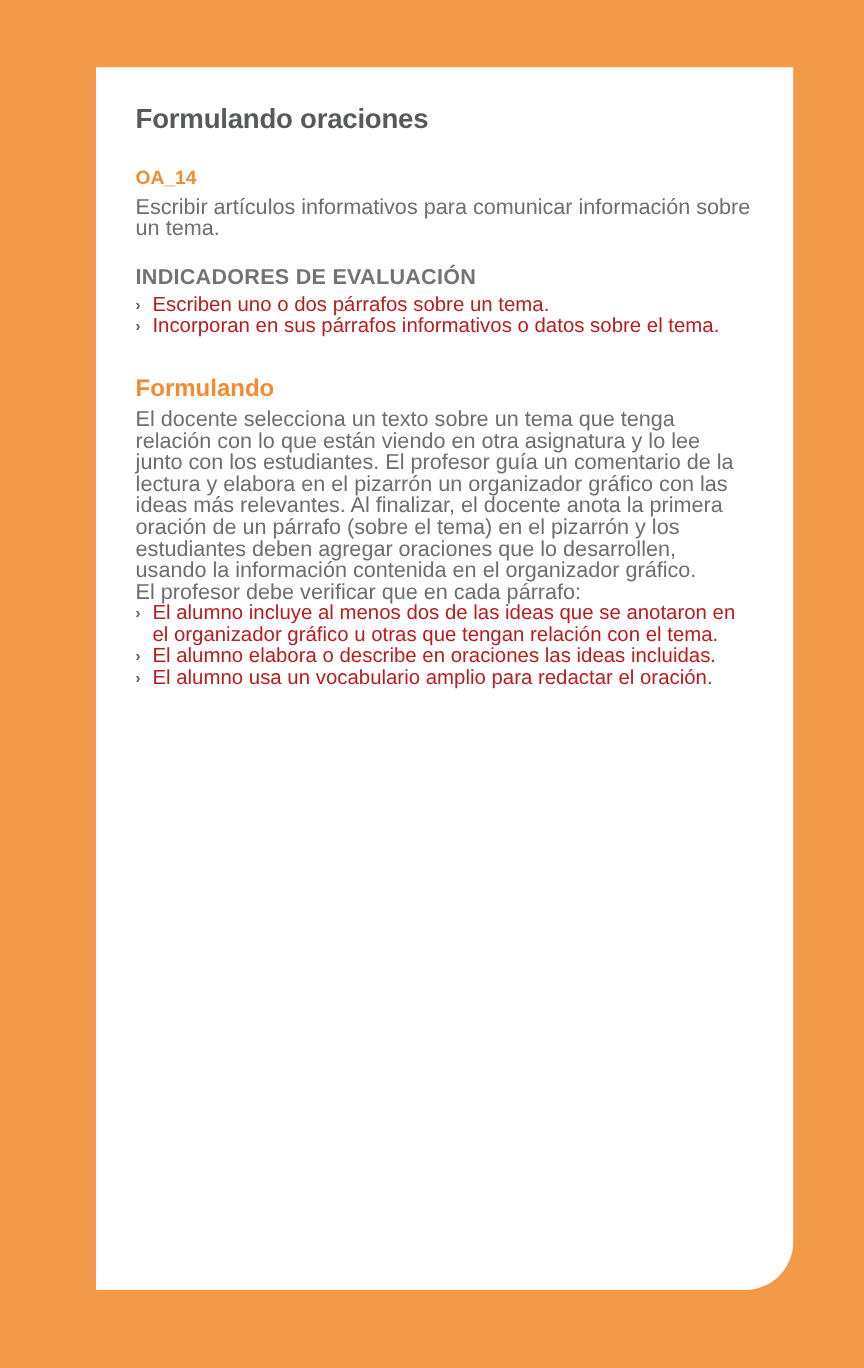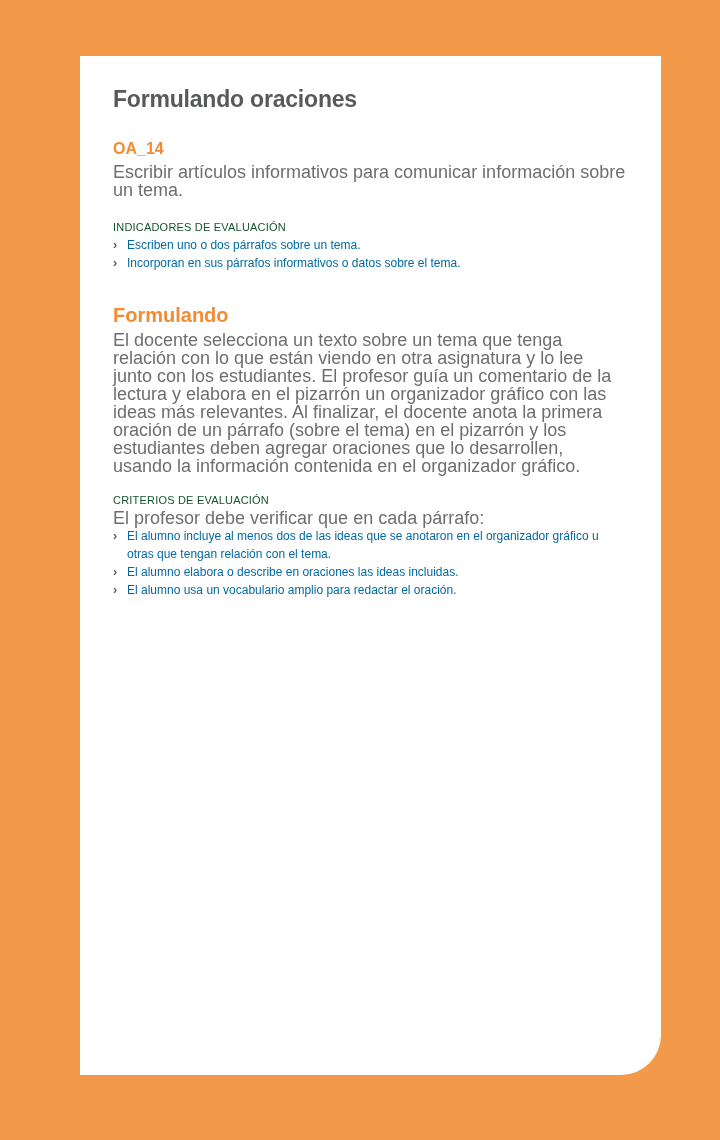--- a/index.html
+++ b/index.html
@@ -39,23 +39,23 @@
     color: #F28C33;
   }
   .body-text {
     margin: 0;
     font-size: 18px;
     line-height: 18px;
     color: #6D6E71;
   }
   .section-heading {
     margin: 22px 0 3px 0;
-    font-size: 11px;
-    font-weight: normal;
-    color: #14532d;
+    font-size: 18px;
+    font-weight: bold;
+    color: #737373;
     letter-spacing: 0.2px;
   }
   .activity-heading {
     margin: 32px 0 4px 0;
     font-size: 20px;
     font-weight: bold;
     color: #F28C33;
   }
   .criterios-heading {
     margin-top: 19px;
@@ -71,23 +71,23 @@
   .bullet-marker {
     flex: none;
     width: 14px;
     font-size: 12.5px;
     line-height: 18px;
     color: #58595B;
     font-weight: bold;
   }
   .bullet-text {
     flex: 1;
-    font-size: 12px;
+    font-size: 17px;
     line-height: 18px;
-    color: #0369a1;
+    color: #b91c1c;
   }
 </style>
 </head>
 <body>
 
 <div class="page">
 
   <h1 class="page-title">Formulando oraciones</h1>
 
   <h2 class="oa-heading">OA_14</h2>
@@ -101,21 +101,20 @@
     </div>
     <div class="bullet-item">
       <span class="bullet-marker">›</span>
       <span class="bullet-text">Incorporan en sus párrafos informativos o datos sobre el tema.</span>
     </div>
   </div>
 
   <h2 class="activity-heading">Formulando</h2>
   <p class="body-text">El docente selecciona un texto sobre un tema que tenga relación con lo que están viendo en otra asignatura y lo lee junto con los estudiantes. El profesor guía un comentario de la lectura y elabora en el pizarrón un organizador gráfico con las ideas más relevantes. Al finalizar, el docente anota la primera oración de un párrafo (sobre el tema) en el pizarrón y los estudiantes deben agregar oraciones que lo desarrollen, usando la información contenida en el organizador gráfico.</p>
 
-  <h3 class="section-heading criterios-heading">CRITERIOS DE EVALUACIÓN</h3>
   <p class="body-text">El profesor debe verificar que en cada párrafo:</p>
   <div class="bullet-list">
     <div class="bullet-item">
       <span class="bullet-marker">›</span>
       <span class="bullet-text">El alumno incluye al menos dos de las ideas que se anotaron en el organizador gráfico u otras que tengan relación con el tema.</span>
     </div>
     <div class="bullet-item">
       <span class="bullet-marker">›</span>
       <span class="bullet-text">El alumno elabora o describe en oraciones las ideas incluidas.</span>
     </div>

